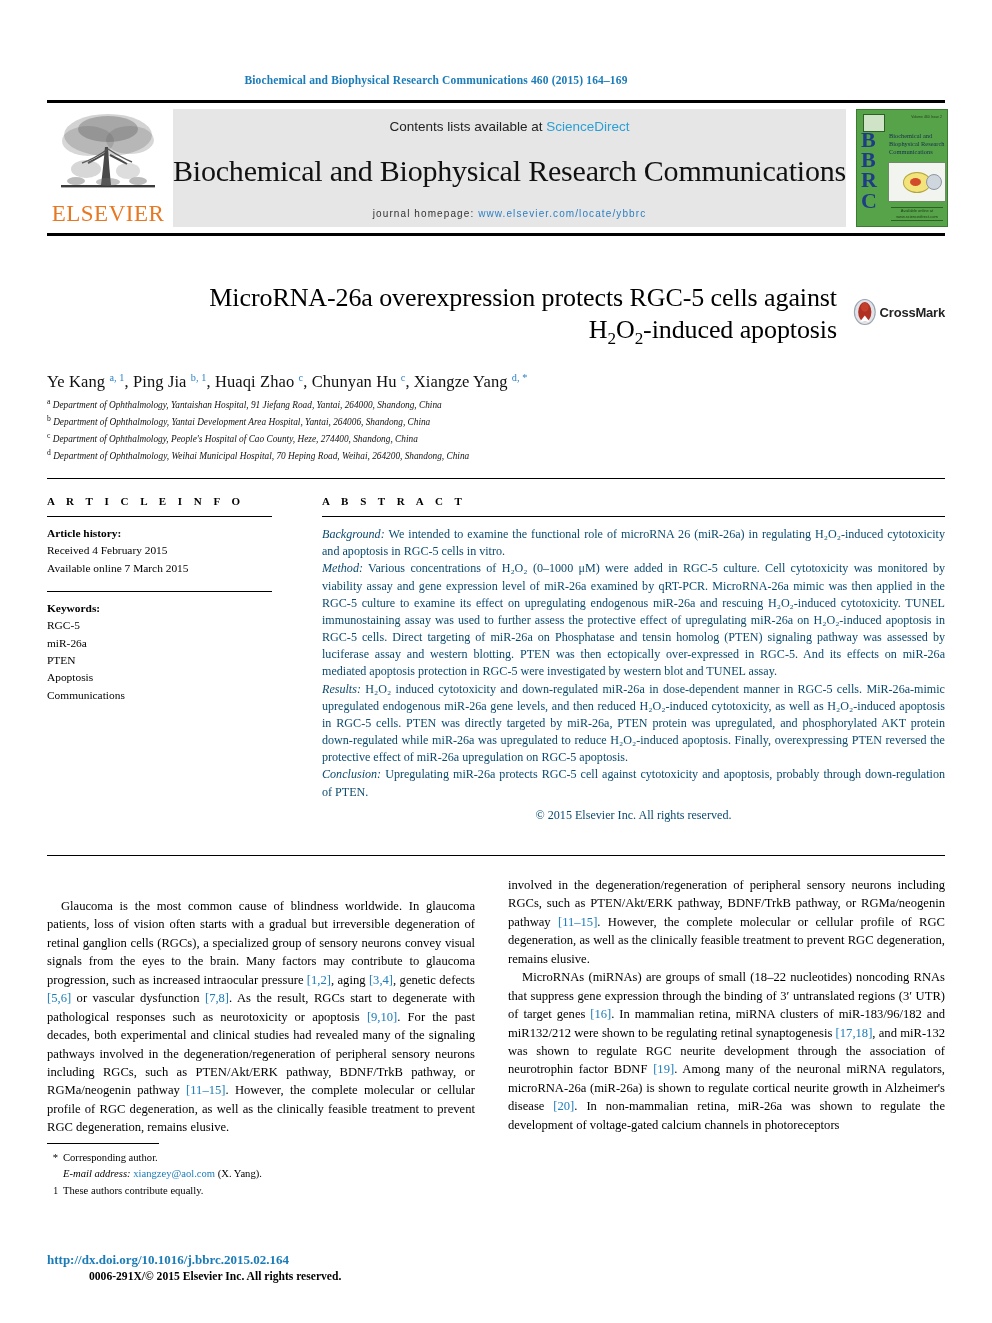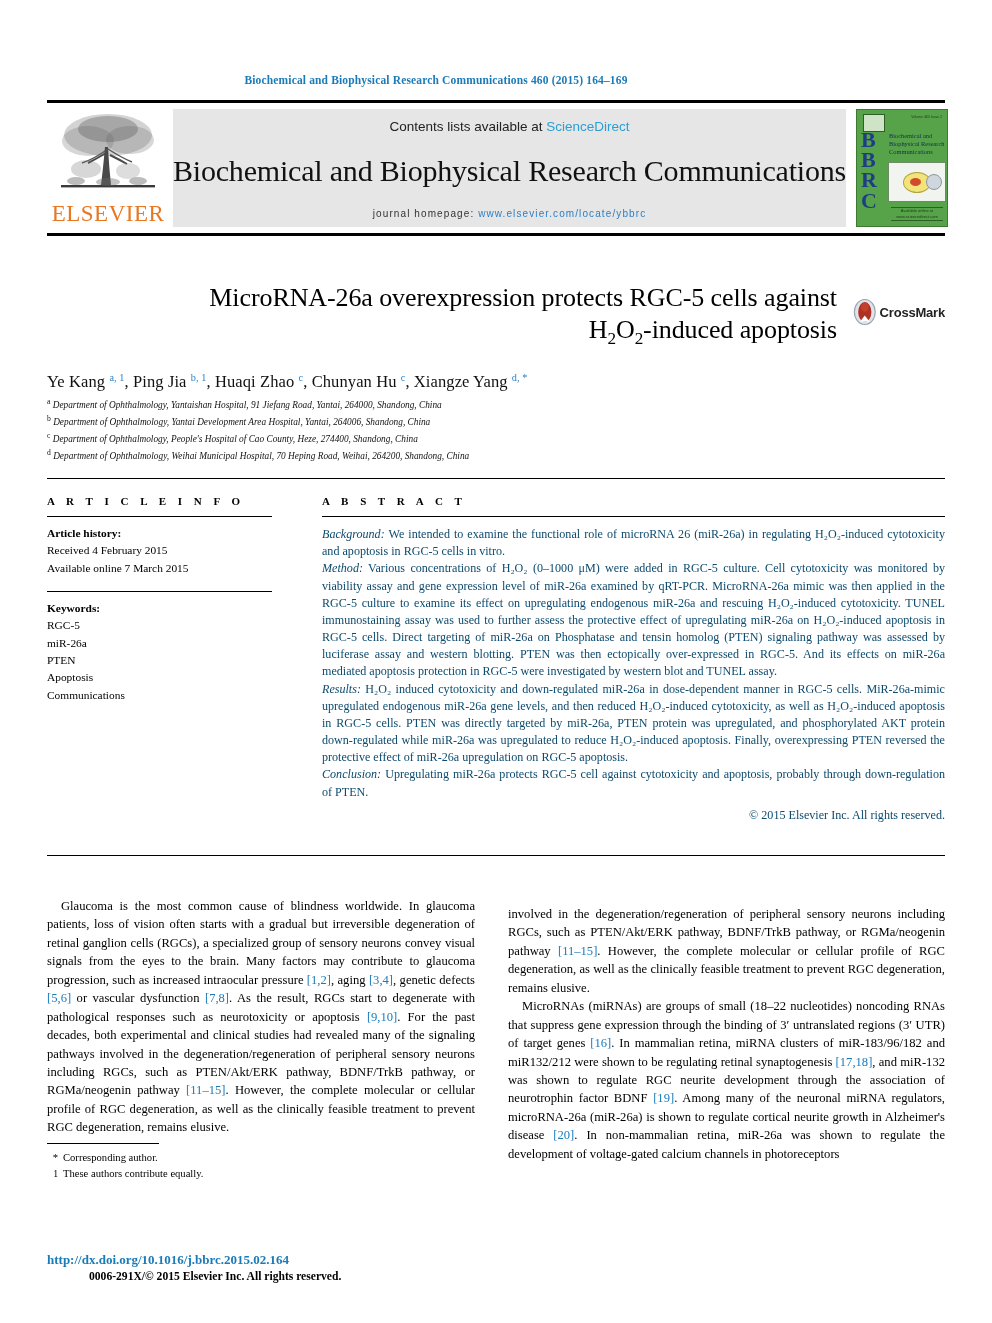--- a/index.html
+++ b/index.html
@@ -296,37 +296,37 @@
   .abs-body {
     font-family: "Liberation Serif", serif;
     font-size: 12.1px;
     line-height: 1.42;
     text-align: justify;
     color: #0c4a6e;
   }
   .abs-body p { margin: 0; }
   .abs-body .lead { font-style: italic; }
   .copyright {
-    text-align: right;
+    text-align: center;
     font-family: "Liberation Serif", serif;
     font-size: 12.1px;
     margin-top: 6px;
   }
 
   
   .col-left {
     position: absolute;
     left: 47px;
     top: 897px;
     width: 428px;
   }
   .col-right {
     position: absolute;
     left: 508px;
-    top: 905px;
+    top: 876px;
     width: 437px;
   }
   .h2 {
     font-family: "Liberation Serif", serif;
     font-weight: bold;
     font-size: 13.2px;
     margin: 0 0 16px 0;
   }
   .h2 .num { margin-right: 7px; }
   .body-text {
@@ -522,20 +522,24 @@
     <p class="body-text" style="text-indent:14px;"><span>MicroRNAs (miRNAs) are groups of small (18–22 nucleotides) noncoding RNAs that suppress gene expression through the binding of 3′ untranslated regions (3′ UTR) of target genes </span><span class="ref">[16]</span><span>. In mammalian retina, miRNA clusters of miR-183/96/182 and miR132/212 were shown to be regulating retinal synaptogenesis </span><span class="ref">[17,18]</span><span>, and miR-132 was shown to regulate RGC neurite development through the association of neurotrophin factor BDNF </span><span class="ref">[19]</span><span>. Among many of the neuronal miRNA regulators, microRNA-26a (miR-26a) is shown to regulate cortical neurite growth in Alzheimer's disease </span><span class="ref">[20]</span><span>. In non-mammalian retina, miR-26a was shown to regulate the development of voltage-gated calcium channels in photoreceptors</span></p>
   </div>
 
   <div class="footnote-rule"></div>
   <div class="footnotes">
     <div class="fn">
       <span class="mk">*</span>
       <span>Corresponding author.</span>
     </div>
     <div class="fn">
+      <span class="mk"></span>
+      <span><span class="ital">E-mail address:</span> <span class="link">xiangzey@aol.com</span> <span>(X. Yang).</span></span>
+    </div>
+    <div class="fn">
       <span class="mk"><sup>1</sup></span>
       <span>These authors contribute equally.</span>
     </div>
   </div>
 
   <div class="footer-doi">http://dx.doi.org/10.1016/j.bbrc.2015.02.164</div>
   <div class="footer-issn">0006-291X/© 2015 Elsevier Inc. All rights reserved.</div>
 
 </div>
 

